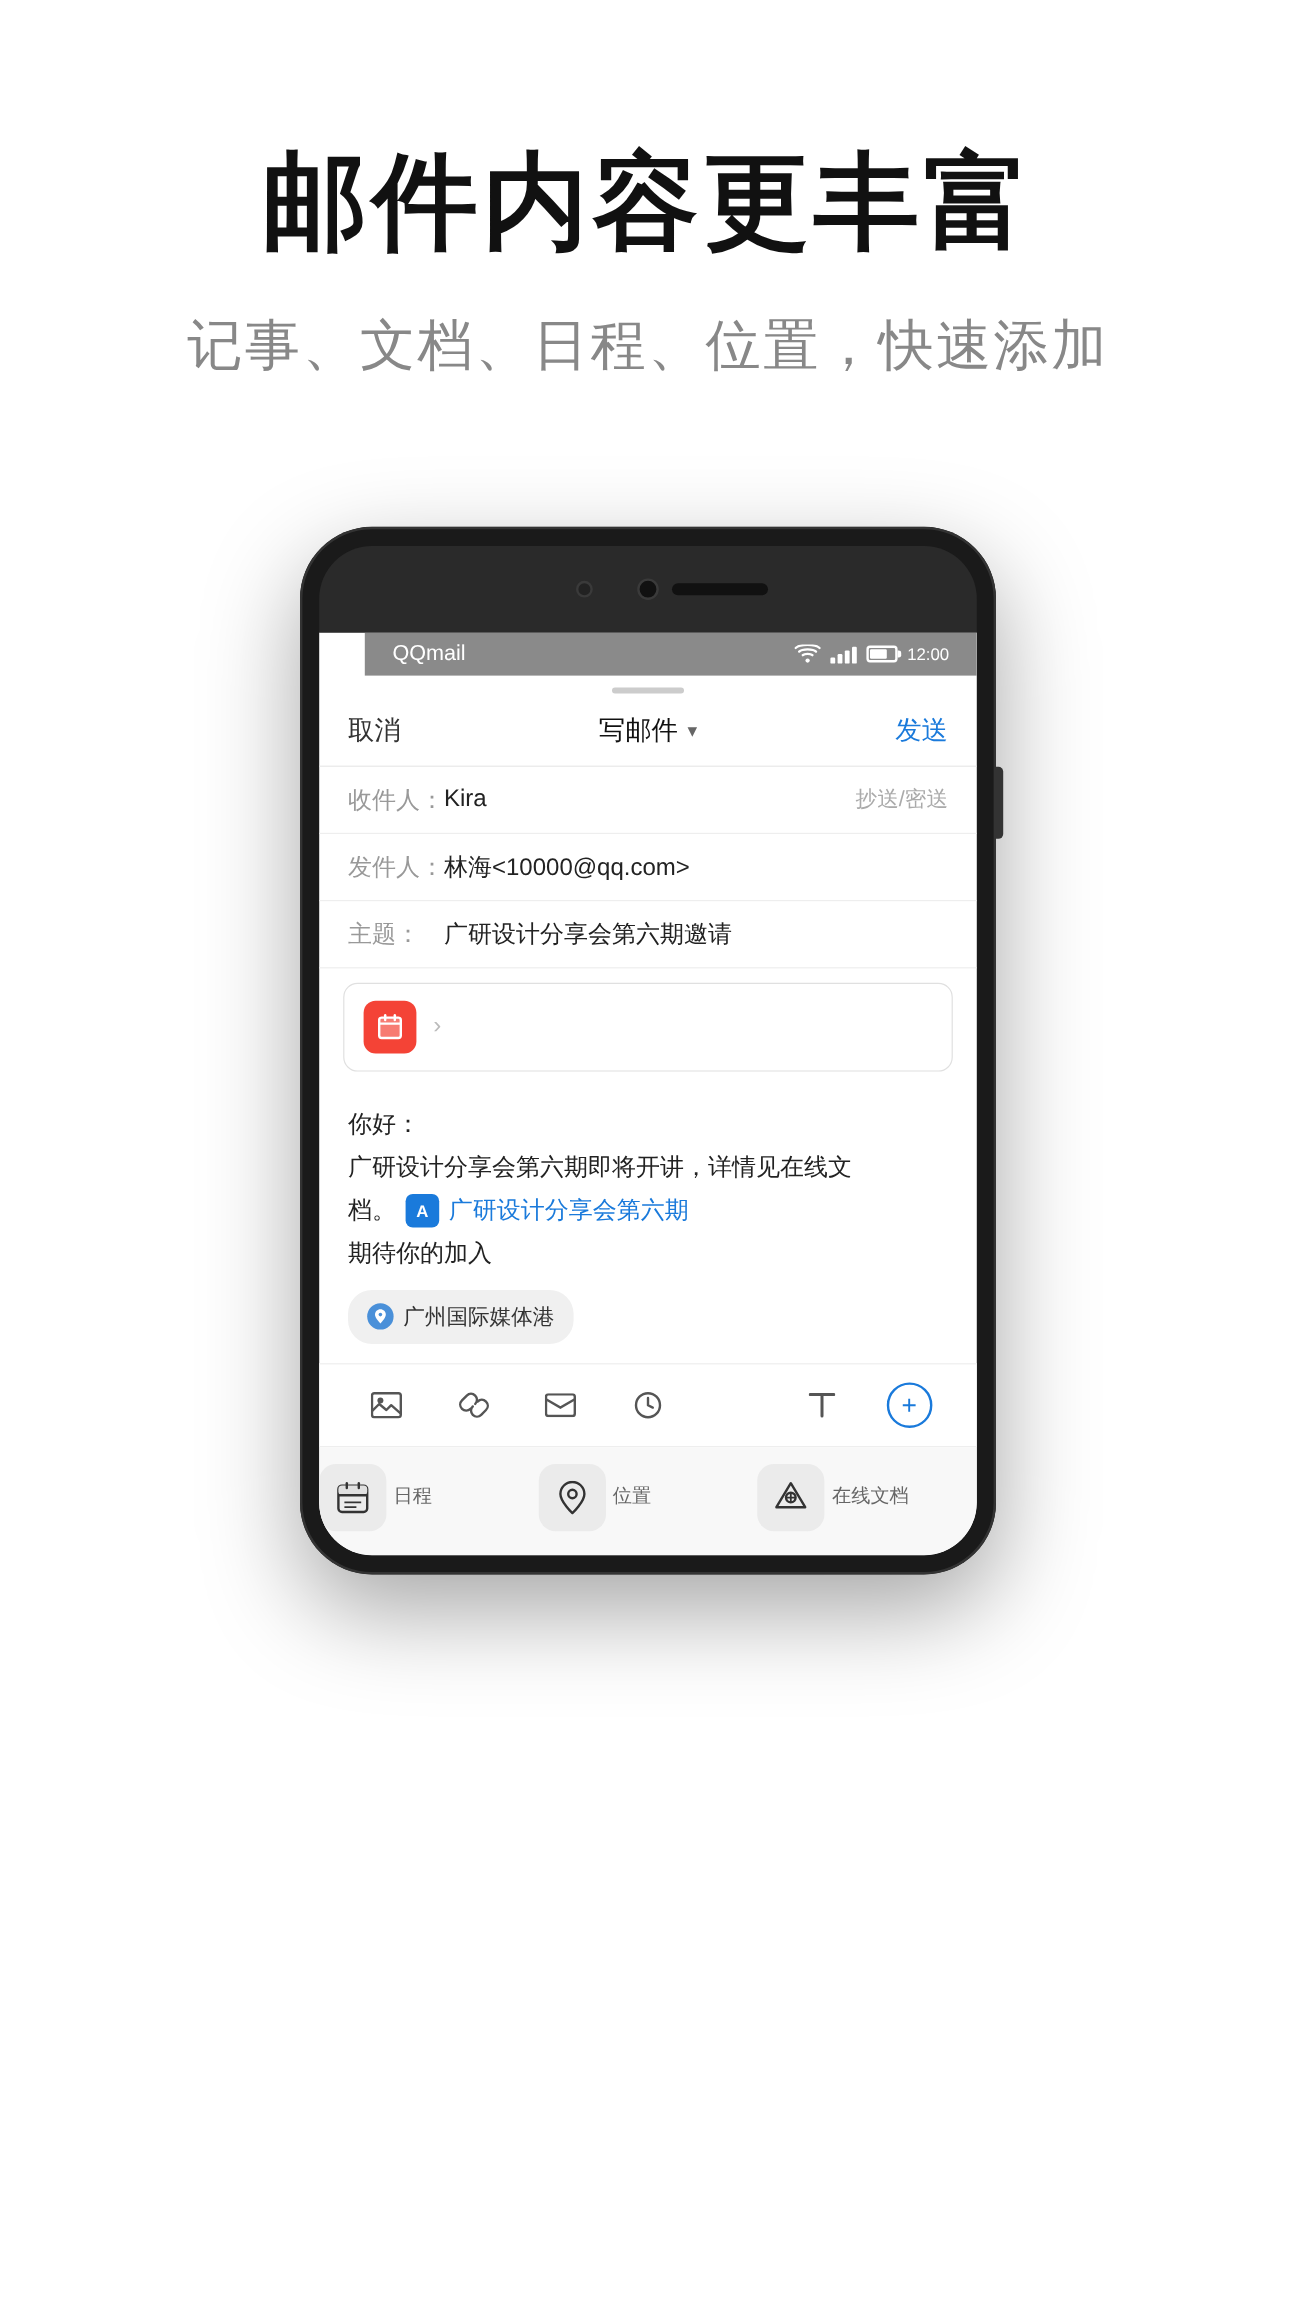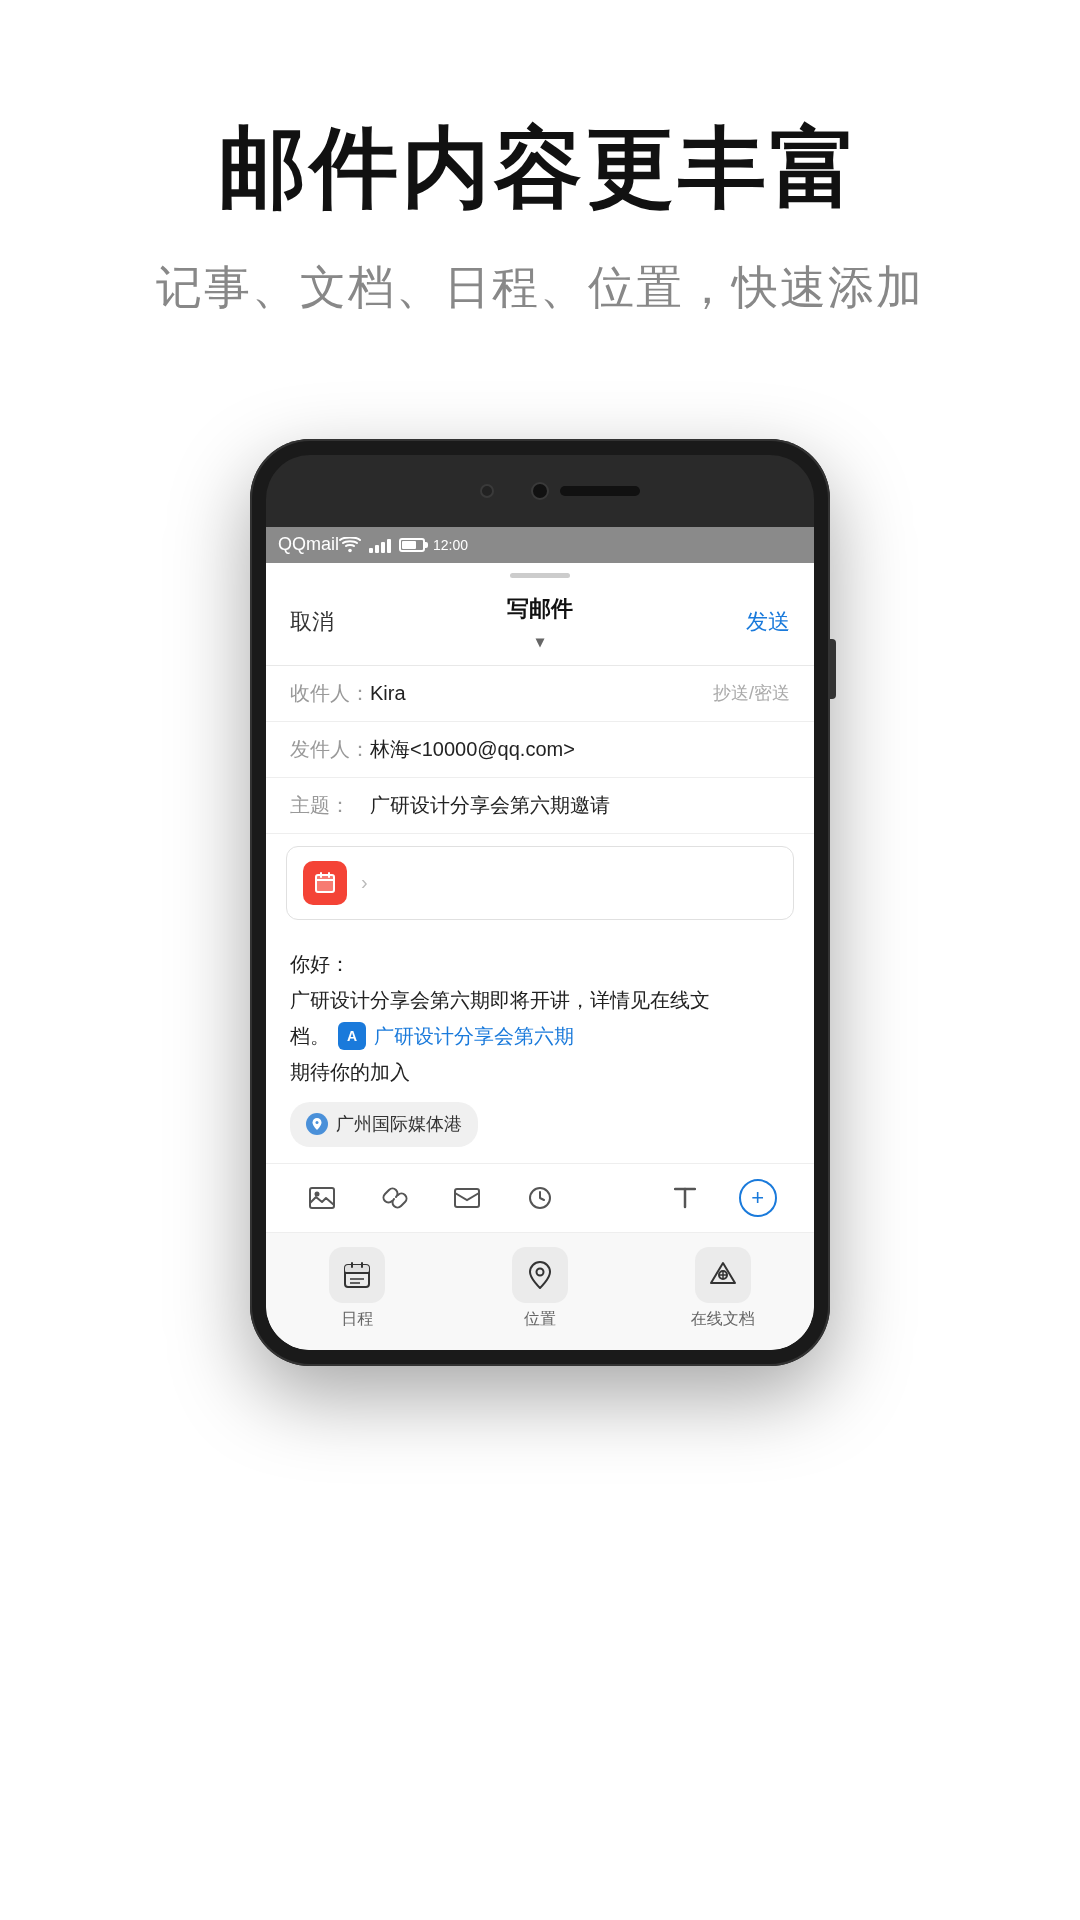--- a/index.html
+++ b/index.html
@@ -86,23 +86,25 @@
       height: 14px;
       background: #222;
       border-radius: 50%;
       border: 2px solid #3a3a3a;
     }
 
     
     .status-bar {
       background: #8a8a8a;
       display: flex;
-      align-items: center;
-      padding: 6px 12px;
+      justify-content: space-between;
+      align-items: center;
+      padding: 6px 23px;
       height: 36px;
+      margin-left: 38px;
     }
     .status-app-name {
       color: white;
       font-size: 18px;
       font-weight: 500;
     }
     .status-right {
       display: flex;
       align-items: center;
       gap: 8px;
@@ -182,23 +184,22 @@
     }
     .email-cancel {
       font-size: 22px;
       color: #333;
     }
     .email-title-area {
       display: flex;
       align-items: center;
       gap: 8px;
       font-size: 22px;
-      font-weight: 700;
+      font-weight: 400;
       color: #111;
-      flex-direction: column;
     }
     .email-title-dropdown {
       font-size: 16px;
       color: #666;
     }
     .email-send {
       font-size: 22px;
       color: #1a7adb;
       font-weight: 500;
     }
@@ -358,21 +359,21 @@
     
     .quick-add-bar {
       display: flex;
       background: #f8f8f8;
       border-radius: 0 0 44px 44px;
       padding: 14px 0 20px;
     }
     .quick-add-item {
       flex: 1;
       display: flex;
-      flex-direction: column;
+      flex-direction: row;
       align-items: center;
       gap: 6px;
     }
     .quick-add-icon-wrap {
       width: 56px;
       height: 56px;
       background: #ebebeb;
       border-radius: 14px;
       display: flex;
       align-items: center;

